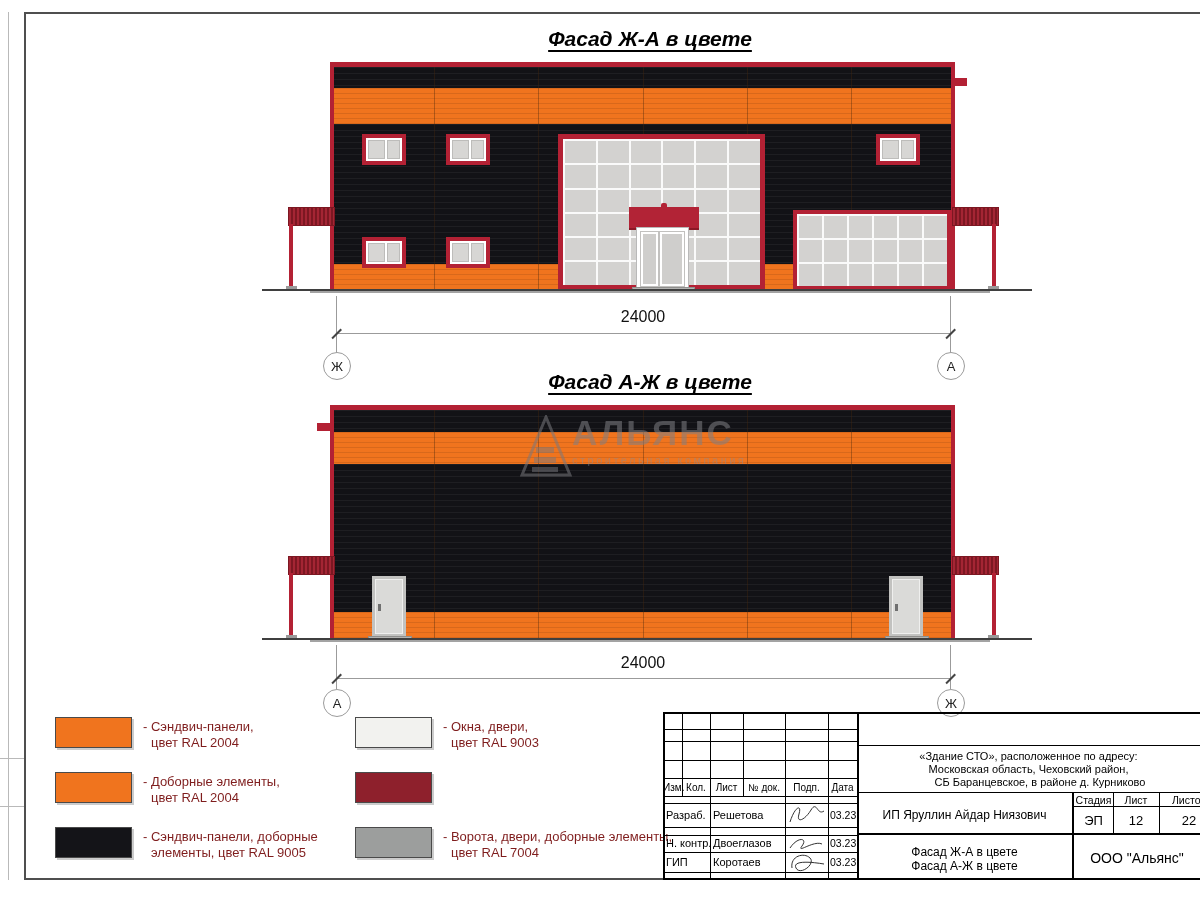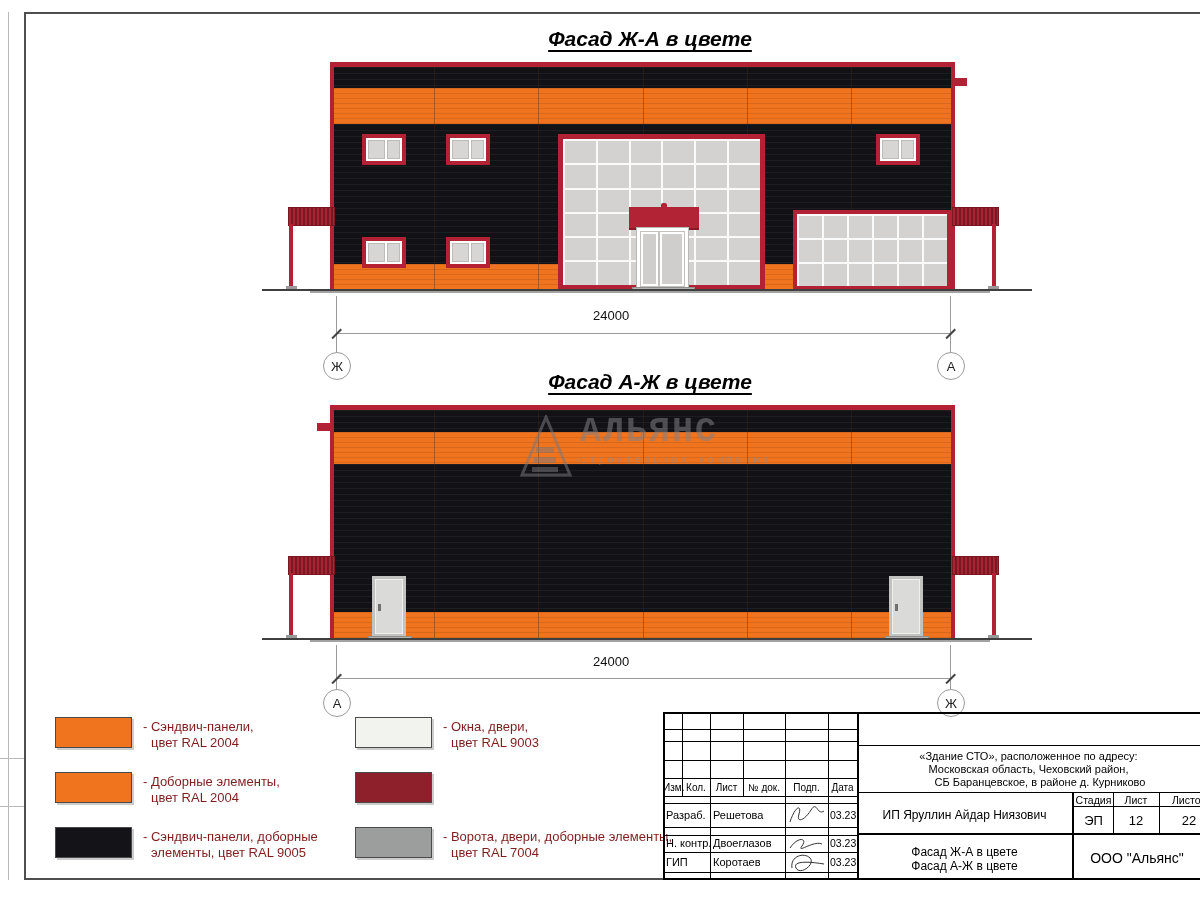--- a/index.html
+++ b/index.html
@@ -43,28 +43,28 @@
          box-shadow:inset 0 0 0 1px #efefee;}
   .door2 .handle{position:absolute;left:3px;top:46%;width:3px;height:7px;background:#6f6f6f;}
   .threshold{position:absolute;background:#b3b3b1;border:1px solid #8f8f8d;}
   
   .ground-dark{position:absolute;background:#3f3f3f;}
   .ground-light{position:absolute;background:#a3a3a3;}
   
   .ext-line{position:absolute;width:1px;background:#9b9b9b;}
   .dim-line{position:absolute;height:1px;background:#9b9b9b;}
   .tick{position:absolute;width:13px;height:1.5px;background:#444;transform:rotate(-45deg);}
-  .dim-label{position:absolute;font-size:13px;color:#111;}
+  .dim-label{position:absolute;font-size:16px;color:#111;text-align:center;}
   .bubble{position:absolute;width:26px;height:26px;border:1px solid #9b9b9b;border-radius:50%;
           background:#fff;font-size:13px;color:#222;display:flex;align-items:center;justify-content:center;}
   .fac-title{position:absolute;font-size:21px;font-weight:bold;font-style:italic;
              text-decoration:underline;text-underline-offset:4px;text-align:center;color:#000;}
   
   .wm{position:absolute;display:flex;align-items:flex-start;z-index:6;pointer-events:none;}
-  .wm-text{margin-left:8px;font-family:Liberation Mono, monospace;}
+  .wm-text{}
   .wm-brand{font-size:35px;font-weight:bold;letter-spacing:2px;color:rgba(128,128,133,.55);line-height:1;}
   .wm-tag{font-size:11px;letter-spacing:2.5px;color:rgba(140,140,146,.5);margin-top:4px;}
   
   .swatch{position:absolute;width:75px;height:29px;border:1px solid #4a4a4a;
           box-shadow:2px 2px 0 rgba(110,110,110,.35);}
   .leg-label{position:absolute;font-size:13px;line-height:1.22;color:#7f1d1d;}
   .leg-label .l2{padding-left:8px;}
   
   .tb{position:absolute;left:663px;top:712px;width:537px;height:168px;}
   .tb .vline,.tb .hline{position:absolute;background:#000;}

